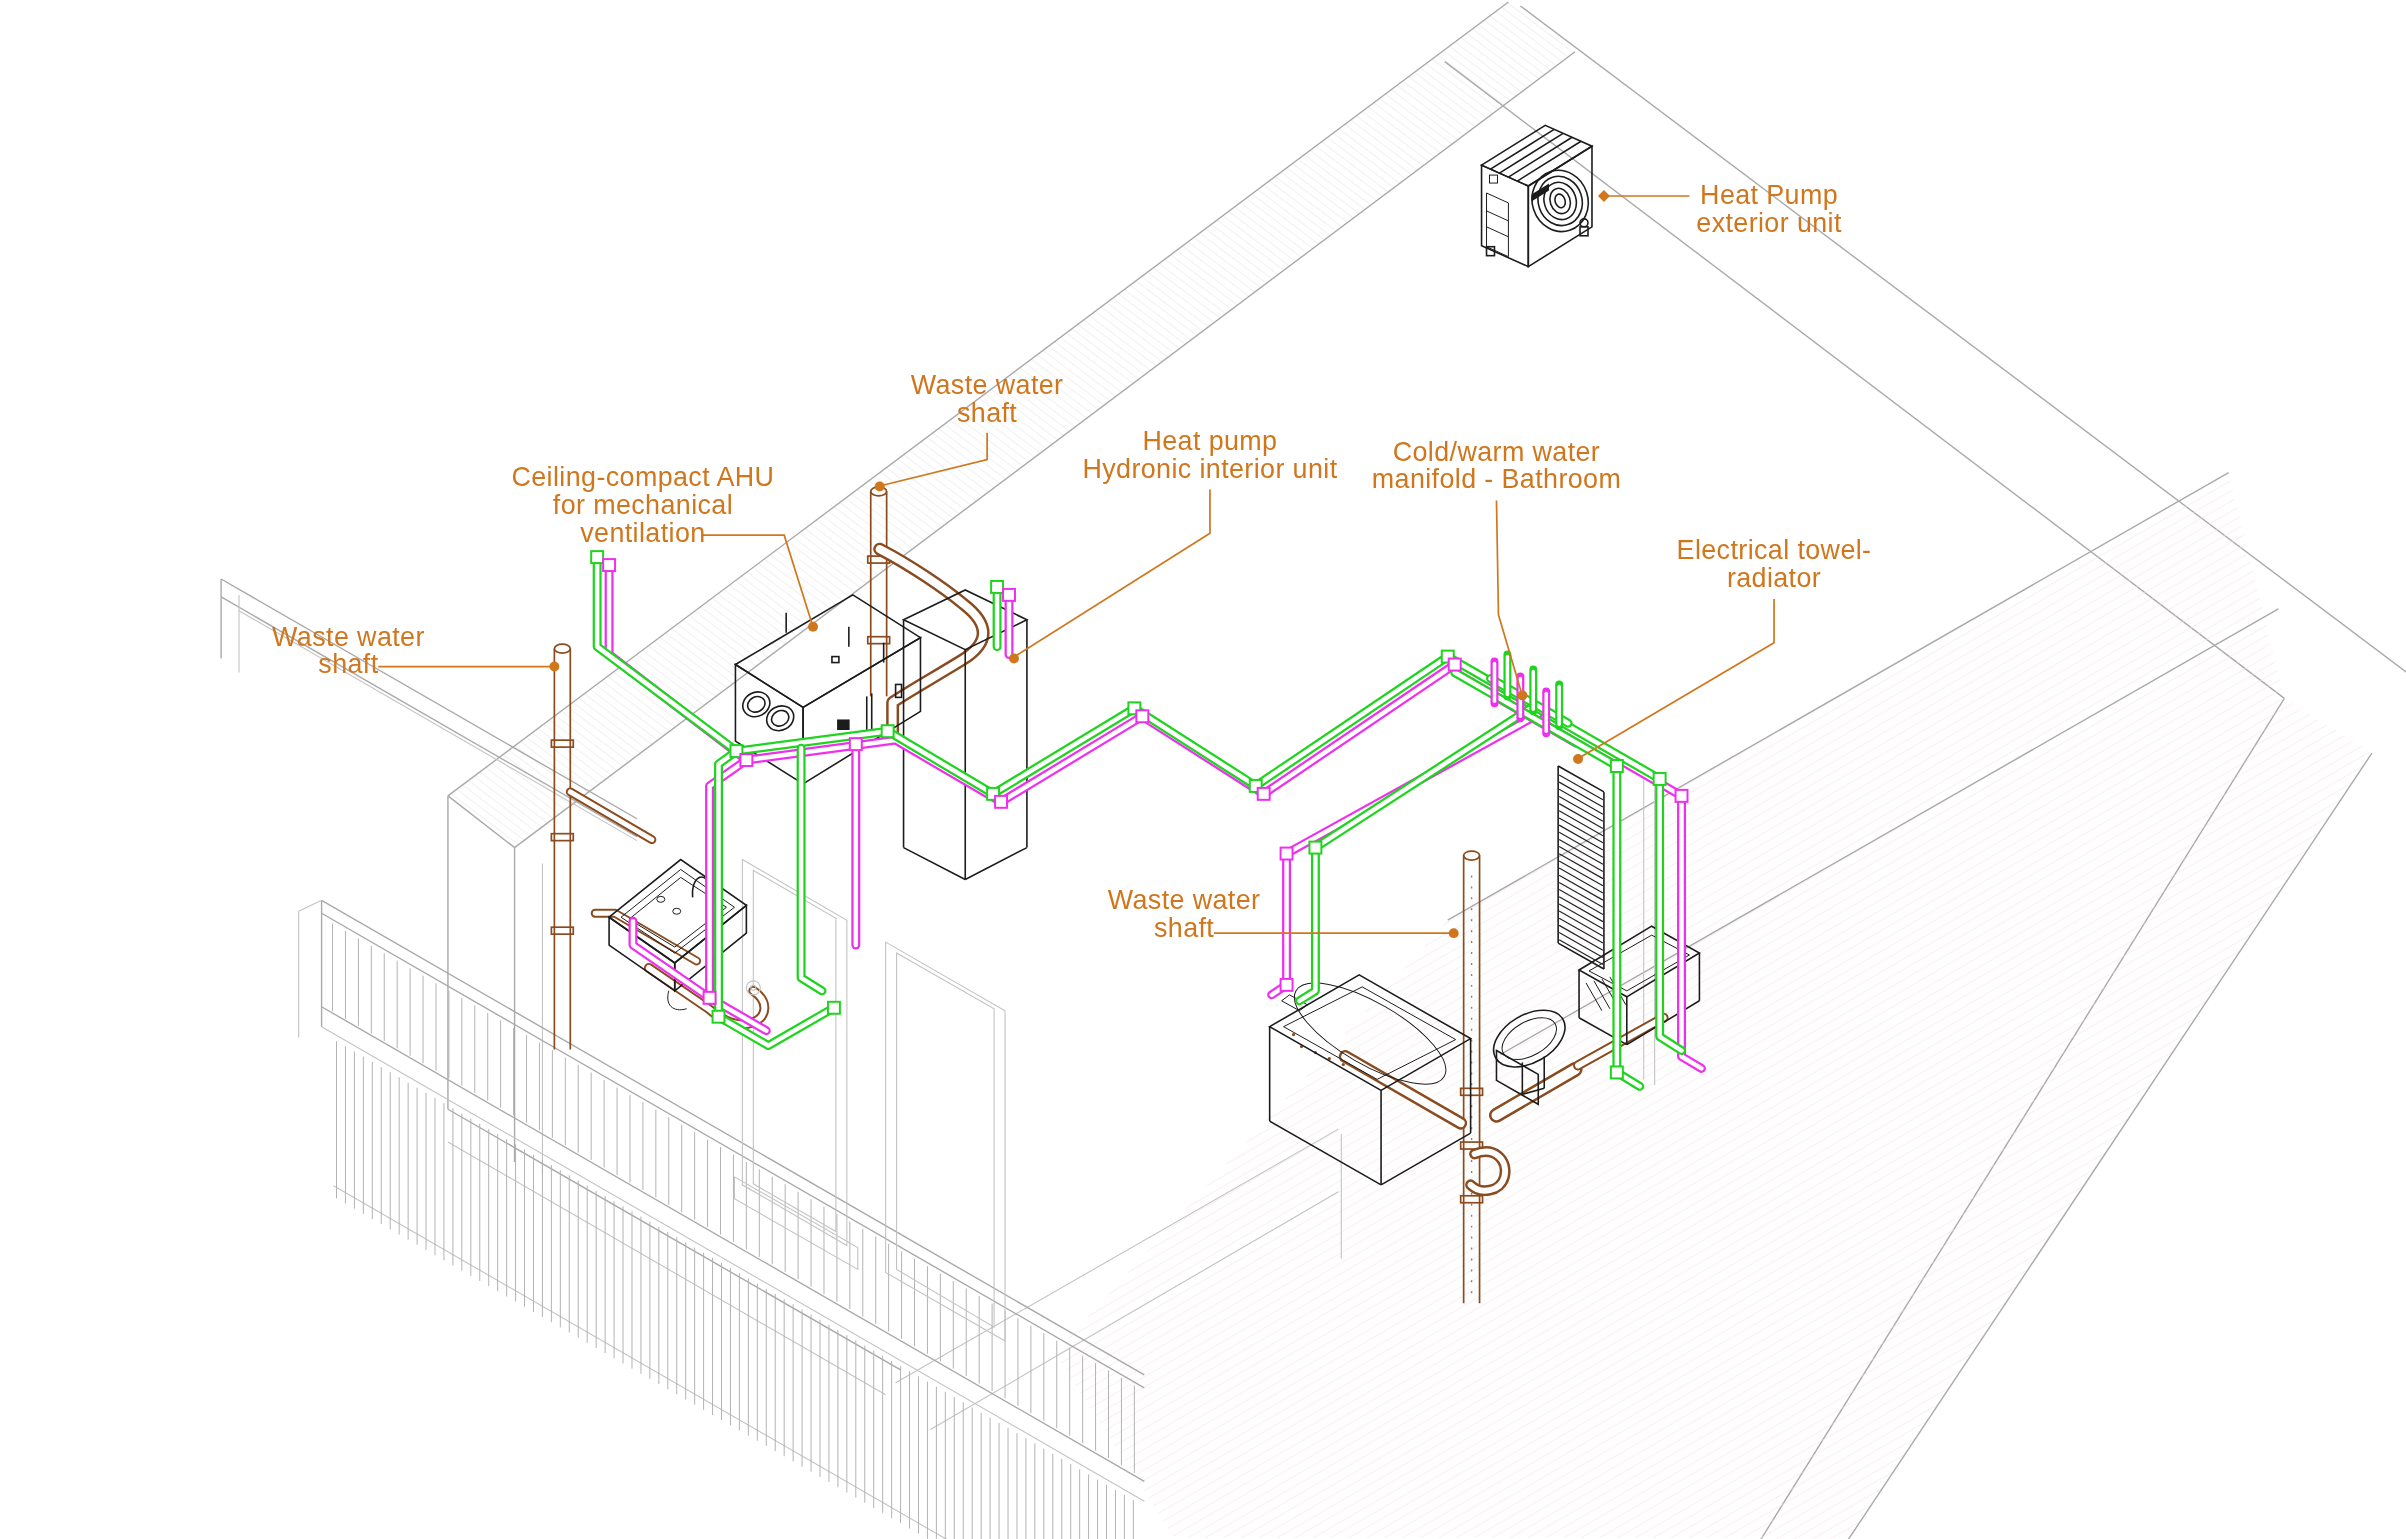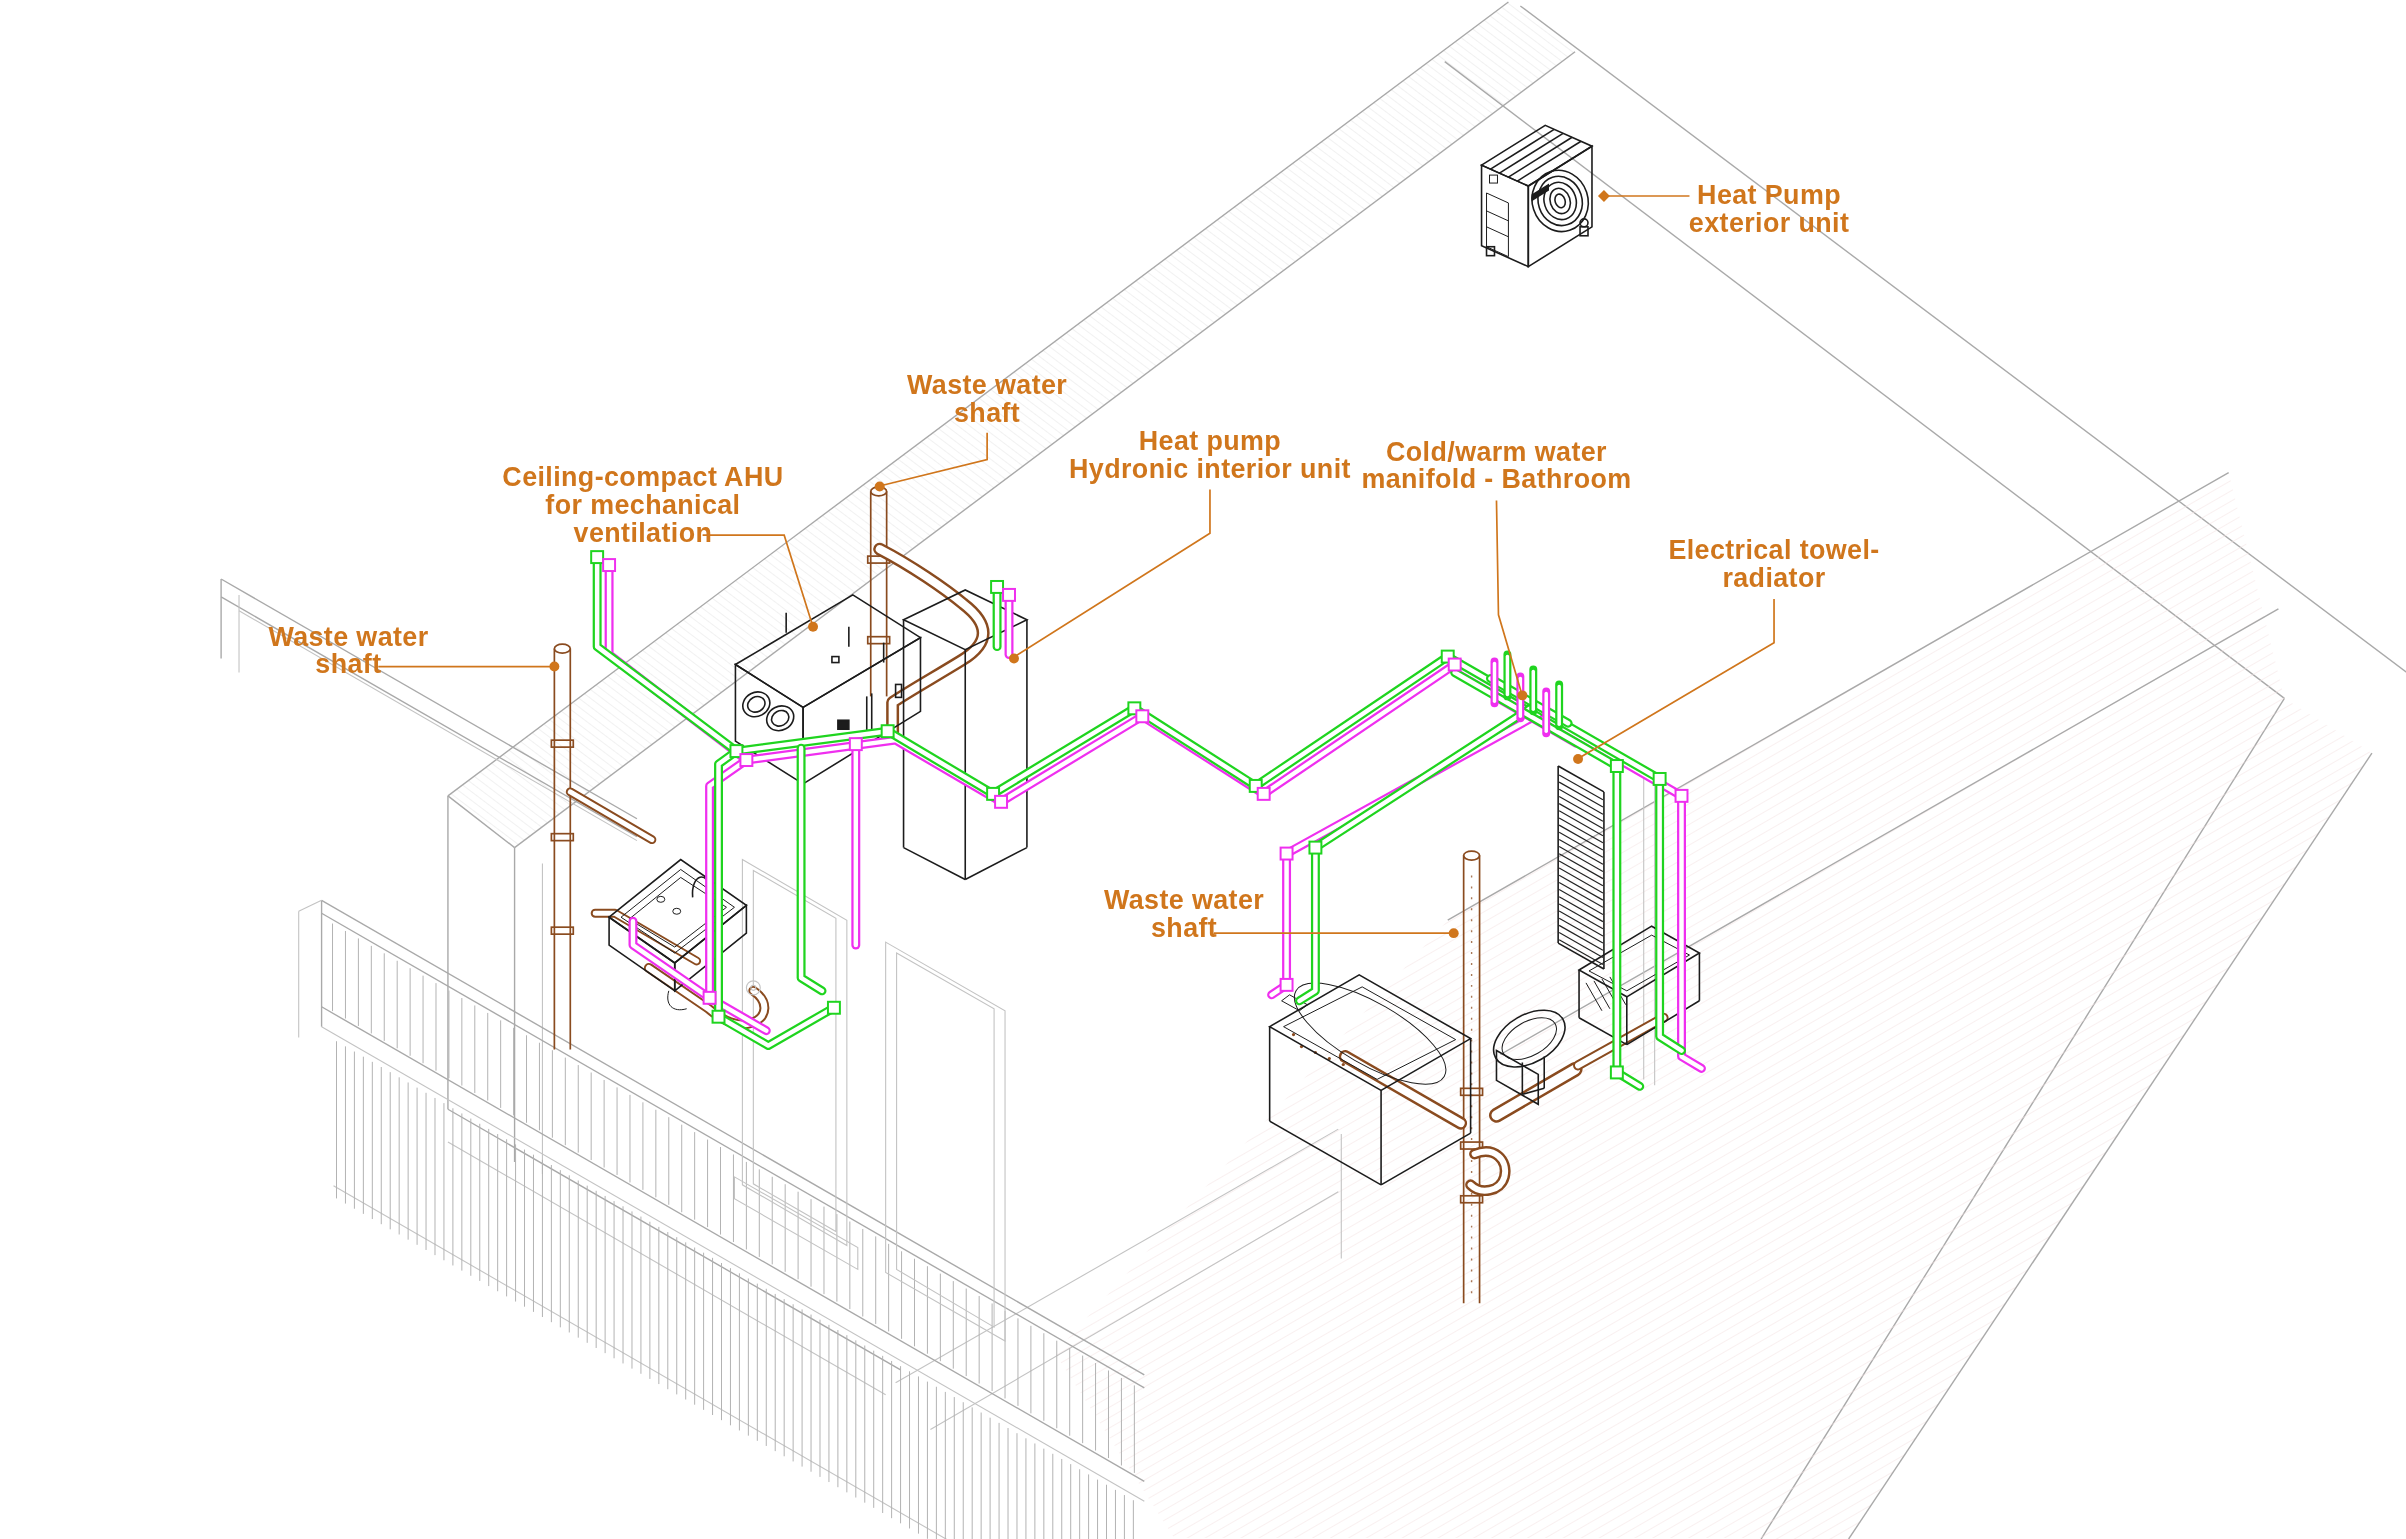--- a/index.html
+++ b/index.html
@@ -1,17 +1,17 @@
 <!DOCTYPE html>
 <html><head>
 <meta charset="utf-8">
 <style>
   html,body{margin:0;padding:0;background:#ffffff;}
   .canvas{position:relative;width:2407px;height:1539px;background:#ffffff;overflow:hidden;
-          font-family:"Liberation Sans", sans-serif;font-weight:bold;}
+          font-family:"Liberation Sans", sans-serif;}
   svg{display:block;}
   text.ann{font-family:"Liberation Sans", sans-serif;font-size:27px;letter-spacing:.4px;
            fill:#d0761c;text-anchor:middle;}
   .bld{stroke:#a9a9a9;stroke-width:1.4;fill:none;}
   .bldl{stroke:#c3c3c3;stroke-width:1.1;fill:none;}
   .blk{stroke:#1c1c1c;stroke-width:1.6;fill:none;}
   .blkthin{stroke:#1c1c1c;stroke-width:1;fill:none;}
   .brown{stroke:#8a4b1f;stroke-width:1.7;fill:none;}
   .lead{stroke:#d0761c;stroke-width:1.7;fill:none;}
 </style>

